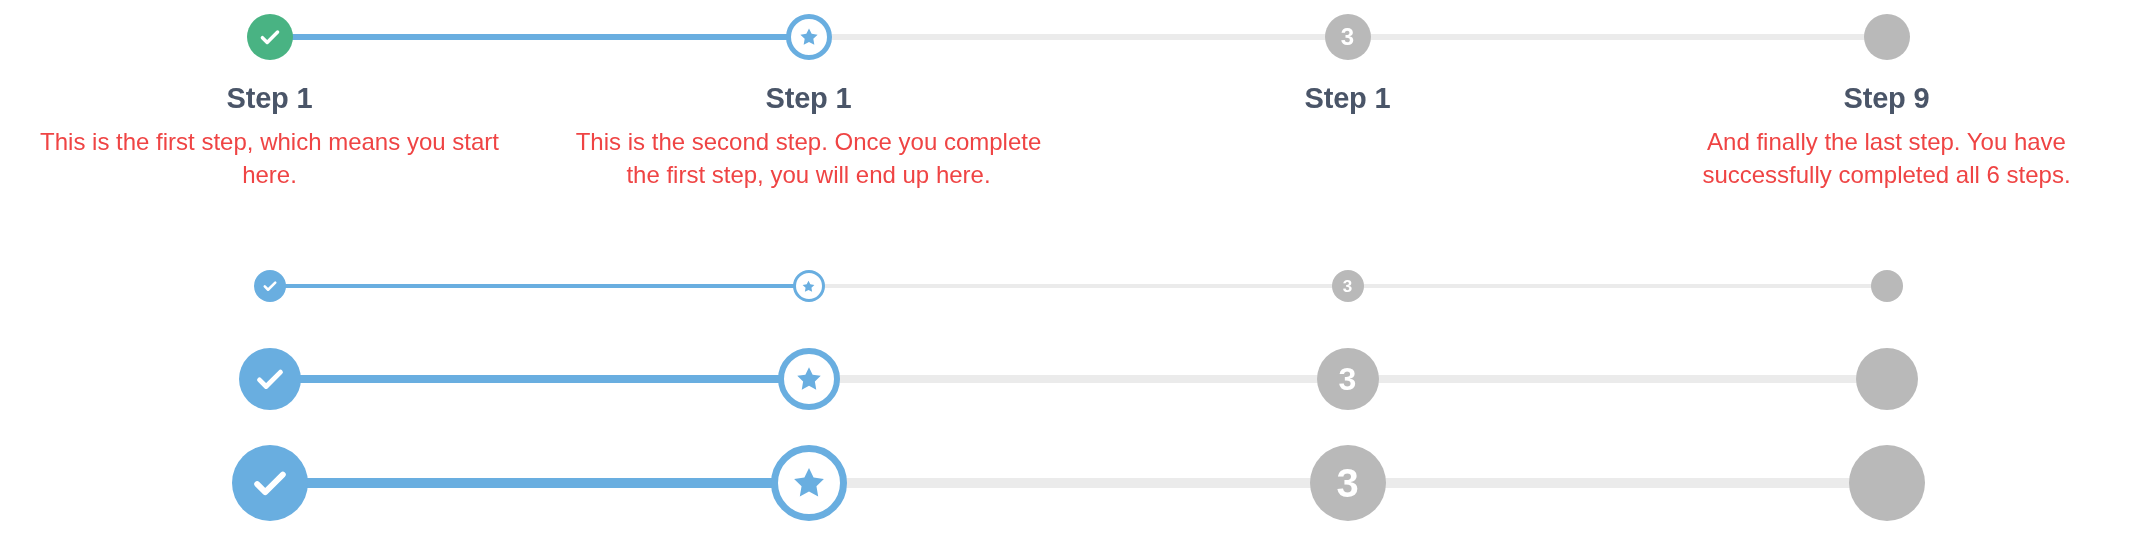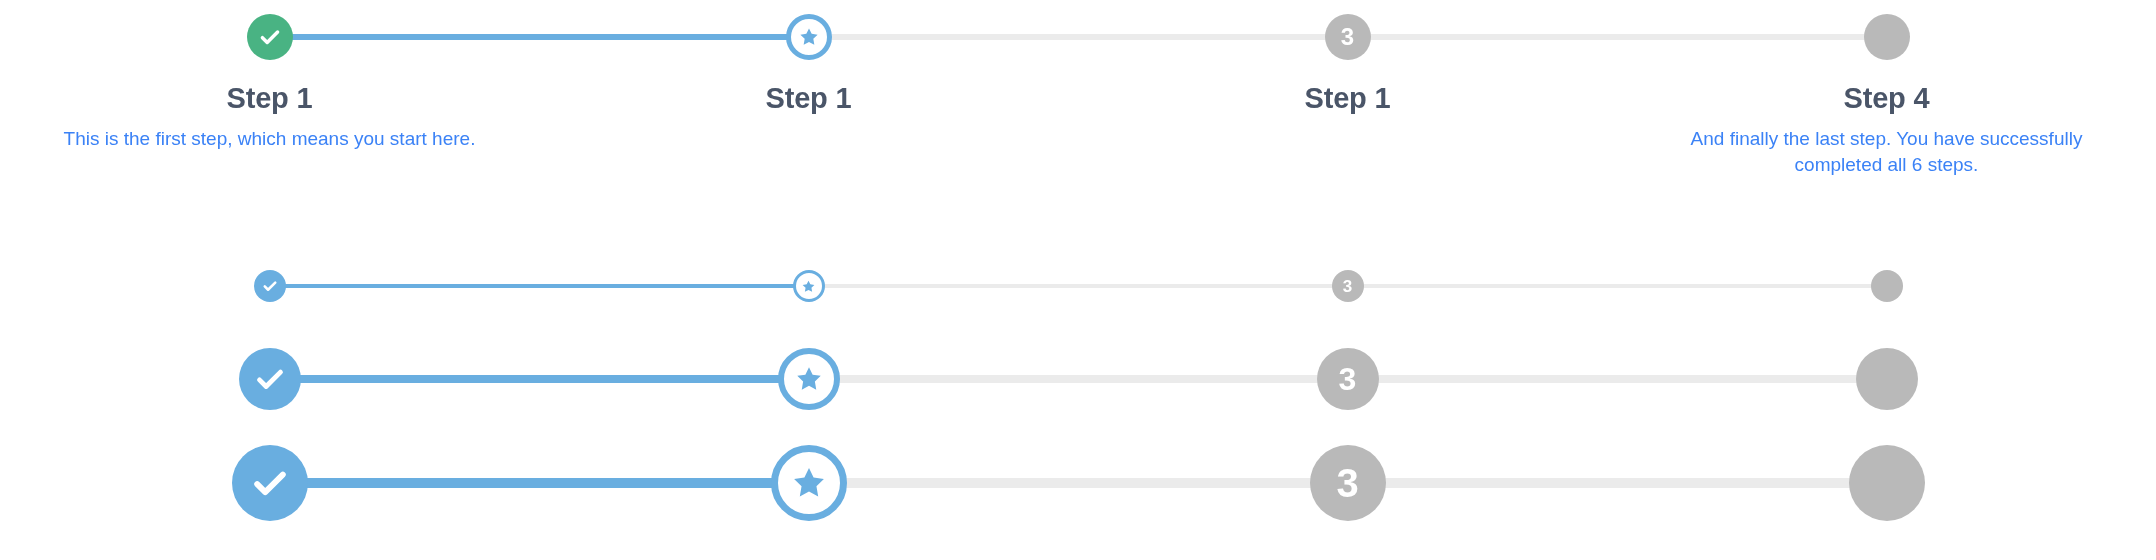--- a/index.html
+++ b/index.html
@@ -92,22 +92,22 @@
   }
   .step-title {
     font-size: 29px;
     font-weight: bold;
     color: #4a5568;
     margin-top: 22px;
     line-height: 1.15;
     letter-spacing: -0.2px;
   }
   .step-desc {
-    font-size: 19px;
-    color: #3b82f6;
+    font-size: 24px;
+    color: #ef4444;
     line-height: 1.37;
     margin-top: 11px;
     max-width: 470px;
     margin-left: auto;
     margin-right: auto;
   }
 
   
   .row-labeled   { position: absolute; left: 0;  top: 14px;  width: 2156px; }
   .row-labeled .step-head { height: 46px; }
@@ -165,20 +165,21 @@
           <div class="node current">
             <span>
               <svg width="22" height="22" viewBox="0 0 24 24" aria-hidden="true">
                 <path d="M12 2.6l2.9 5.9 6.5.95-4.7 4.58 1.11 6.47L12 17.44l-5.81 3.06 1.11-6.47-4.7-4.58 6.5-.95z" fill="#69aee0"></path>
               </svg>
             </span>
           </div>
         </div>
         <div class="step-body">
           <div class="step-title">Step 1</div>
+          <div class="step-desc">This is the second step. Once you complete the first step, you will end up here.</div>
         </div>
       </div>
 
       <div class="step">
         <div class="step-head">
           <div class="rail left"></div>
           <div class="rail right"></div>
           <div class="node numbered">
             <span class="num">3</span>
           </div>
@@ -190,21 +191,21 @@
 
       <div class="step">
         <div class="step-head">
           <div class="rail left"></div>
 
           <div class="node pending">
             <span></span>
           </div>
         </div>
         <div class="step-body">
-          <div class="step-title">Step 4</div>
+          <div class="step-title">Step 9</div>
           <div class="step-desc">And finally the last step. You have successfully completed all 6 steps.</div>
         </div>
       </div>
 
     </div>
   </div>
 
   <div class="row-sm">
     <div class="stepper">
       <div class="step">

